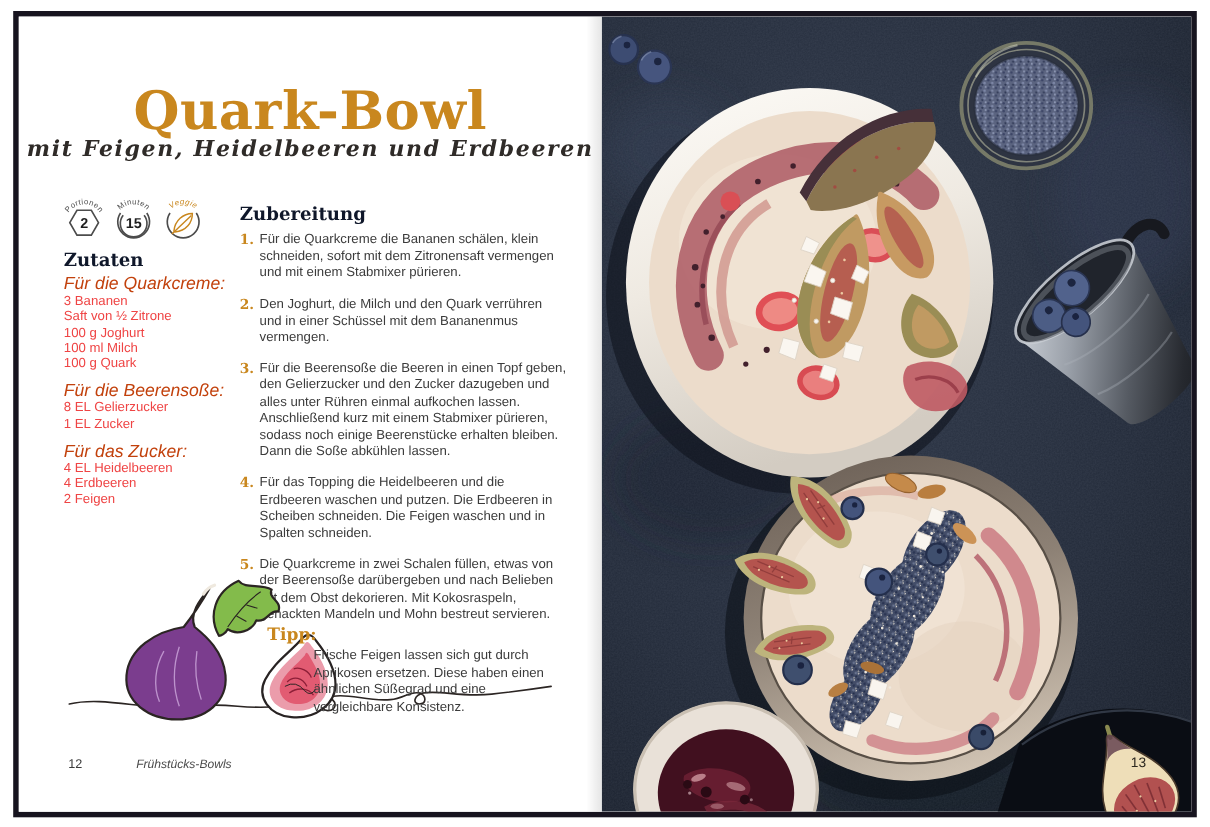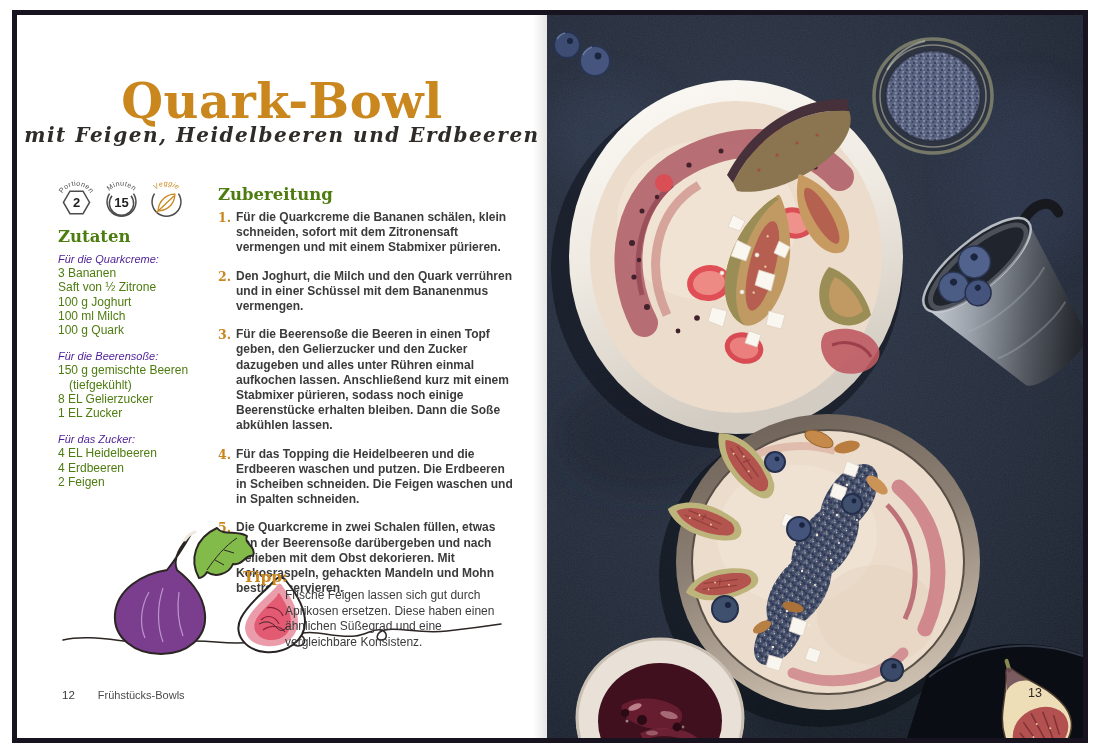--- a/index.html
+++ b/index.html
@@ -19,41 +19,41 @@
            color:#2f2b28; letter-spacing:1.5px;font-weight:bold; }
 
   .badges { position:absolute; left:39px; top:156px; display:flex; gap:4px; }
   .badge { width:41px; height:48px; display:block; }
   .badge-arc-text { font-family:"Liberation Sans", sans-serif; font-size:7.6px; letter-spacing:0.4px; fill:#4c4c4c; }
   .badge-arc-text.gold { fill:#c9871e; font-style:italic; }
   .badge-value { font-family:"Liberation Sans", sans-serif; font-size:14px; font-weight:bold; fill:#1f1f1f; }
   .badge-shape { fill:none; stroke:#4c4c4c; stroke-width:1.6px; }
 
   .section-heading { font-family:"DejaVu Serif", serif; font-weight:bold; font-size:16.5px;
-           color:#4d7c0f; margin-bottom:6px; }
+           color:#0f172a; margin-bottom:6px; }
   .ingredients { position:absolute; left:41px; top:212px; width:162px; }
   .ing-group { margin-bottom:12px; }
-  .ing-title { font-style:italic; font-size:11px; color:#4c1d95; line-height:14.2px; }
-  .ing-item { font-size:12px; color:#4d7c0f; line-height:14.2px; padding-left:11px; text-indent:-11px; }
+  .ing-title { font-style:italic; font-size:16px; color:#c2410c; line-height:14.2px; }
+  .ing-item { font-size:12px; color:#ef4444; line-height:14.2px; padding-left:11px; text-indent:-11px; }
 
   .preparation { position:absolute; left:201px; top:170px; width:298px; }
   .step { display:grid; grid-template-columns:18px 1fr; margin-bottom:13px; }
   .step-num { font-family:"DejaVu Serif", serif; font-weight:bold; font-size:12.5px; color:#c9871e; }
-  .step-text { font-size:12px; line-height:15.2px; color:#3b3b3b;font-weight:bold; }
+  .step-text { font-size:12px; line-height:15.2px; color:#3b3b3b; }
 
   .tip-row { position:absolute; left:40px; top:505px; width:465px; height:155px; }
   .tip-illustration { position:absolute; left:0; top:0; }
   .tip-label { position:absolute; left:186px; top:47px; font-family:"DejaVu Serif", serif;
            font-weight:bold; font-size:15.5px; color:#c9871e; }
   .tip-text { position:absolute; left:228px; top:68px; width:214px; font-size:12px;
            line-height:15.5px; color:#3b3b3b; }
 
   .footer { position:absolute; left:45px; top:674px; display:flex; gap:23px; align-items:baseline; }
   .footer-page { font-size:11.5px; color:#3b3b3b; }
-  .footer-chapter { font-size:11px; color:#4a4a4a; }
+  .footer-chapter { font-size:11px; font-style:italic; color:#4a4a4a;margin-left:26px; }
 
   .photo-svg { display:block; }
   .photo-pagenum { font-family:"Liberation Sans", sans-serif; font-size:12.5px; fill:#2d2820; }
 </style>
 </head>
 <body>
 
 <div class="book">
 
   <div class="page-left">
@@ -100,21 +100,20 @@
       <div class="ing-group">
         <div class="ing-title">Für die Quarkcreme:</div>
         <div class="ing-item">3 Bananen</div>
         <div class="ing-item">Saft von ½ Zitrone</div>
         <div class="ing-item">100 g Joghurt</div>
         <div class="ing-item">100 ml Milch</div>
         <div class="ing-item">100 g Quark</div>
       </div>
       <div class="ing-group">
         <div class="ing-title">Für die Beerensoße:</div>
-        <div class="ing-item">150 g gemischte Beeren (tiefgekühlt)</div>
         <div class="ing-item">8 EL Gelierzucker</div>
         <div class="ing-item">1 EL Zucker</div>
       </div>
       <div class="ing-group">
         <div class="ing-title">Für das Zucker:</div>
         <div class="ing-item">4 EL Heidelbeeren</div>
         <div class="ing-item">4 Erdbeeren</div>
         <div class="ing-item">2 Feigen</div>
       </div>
     </div>

